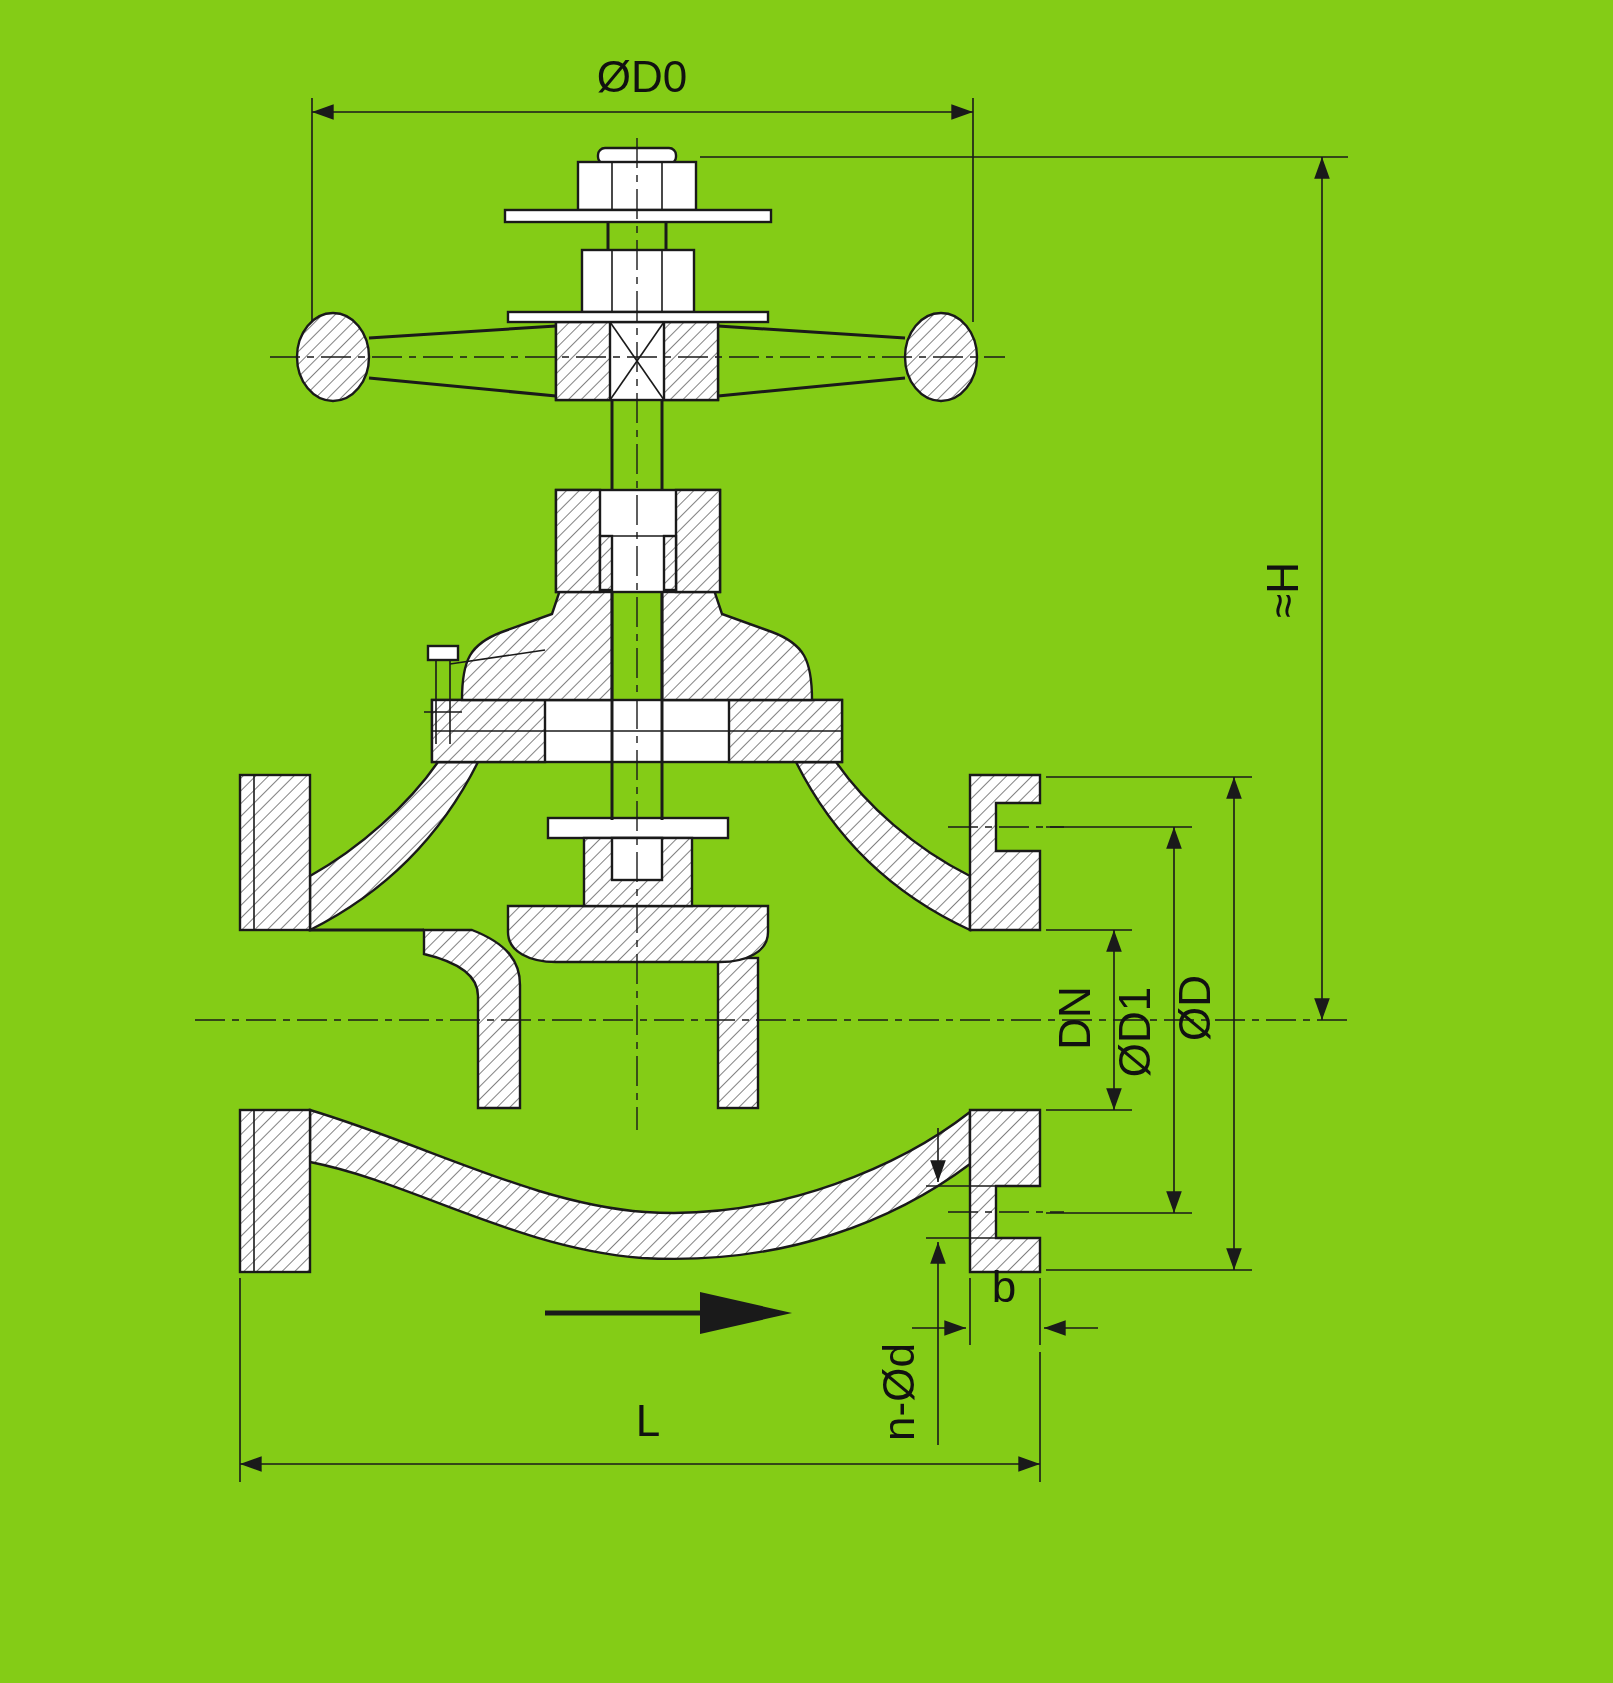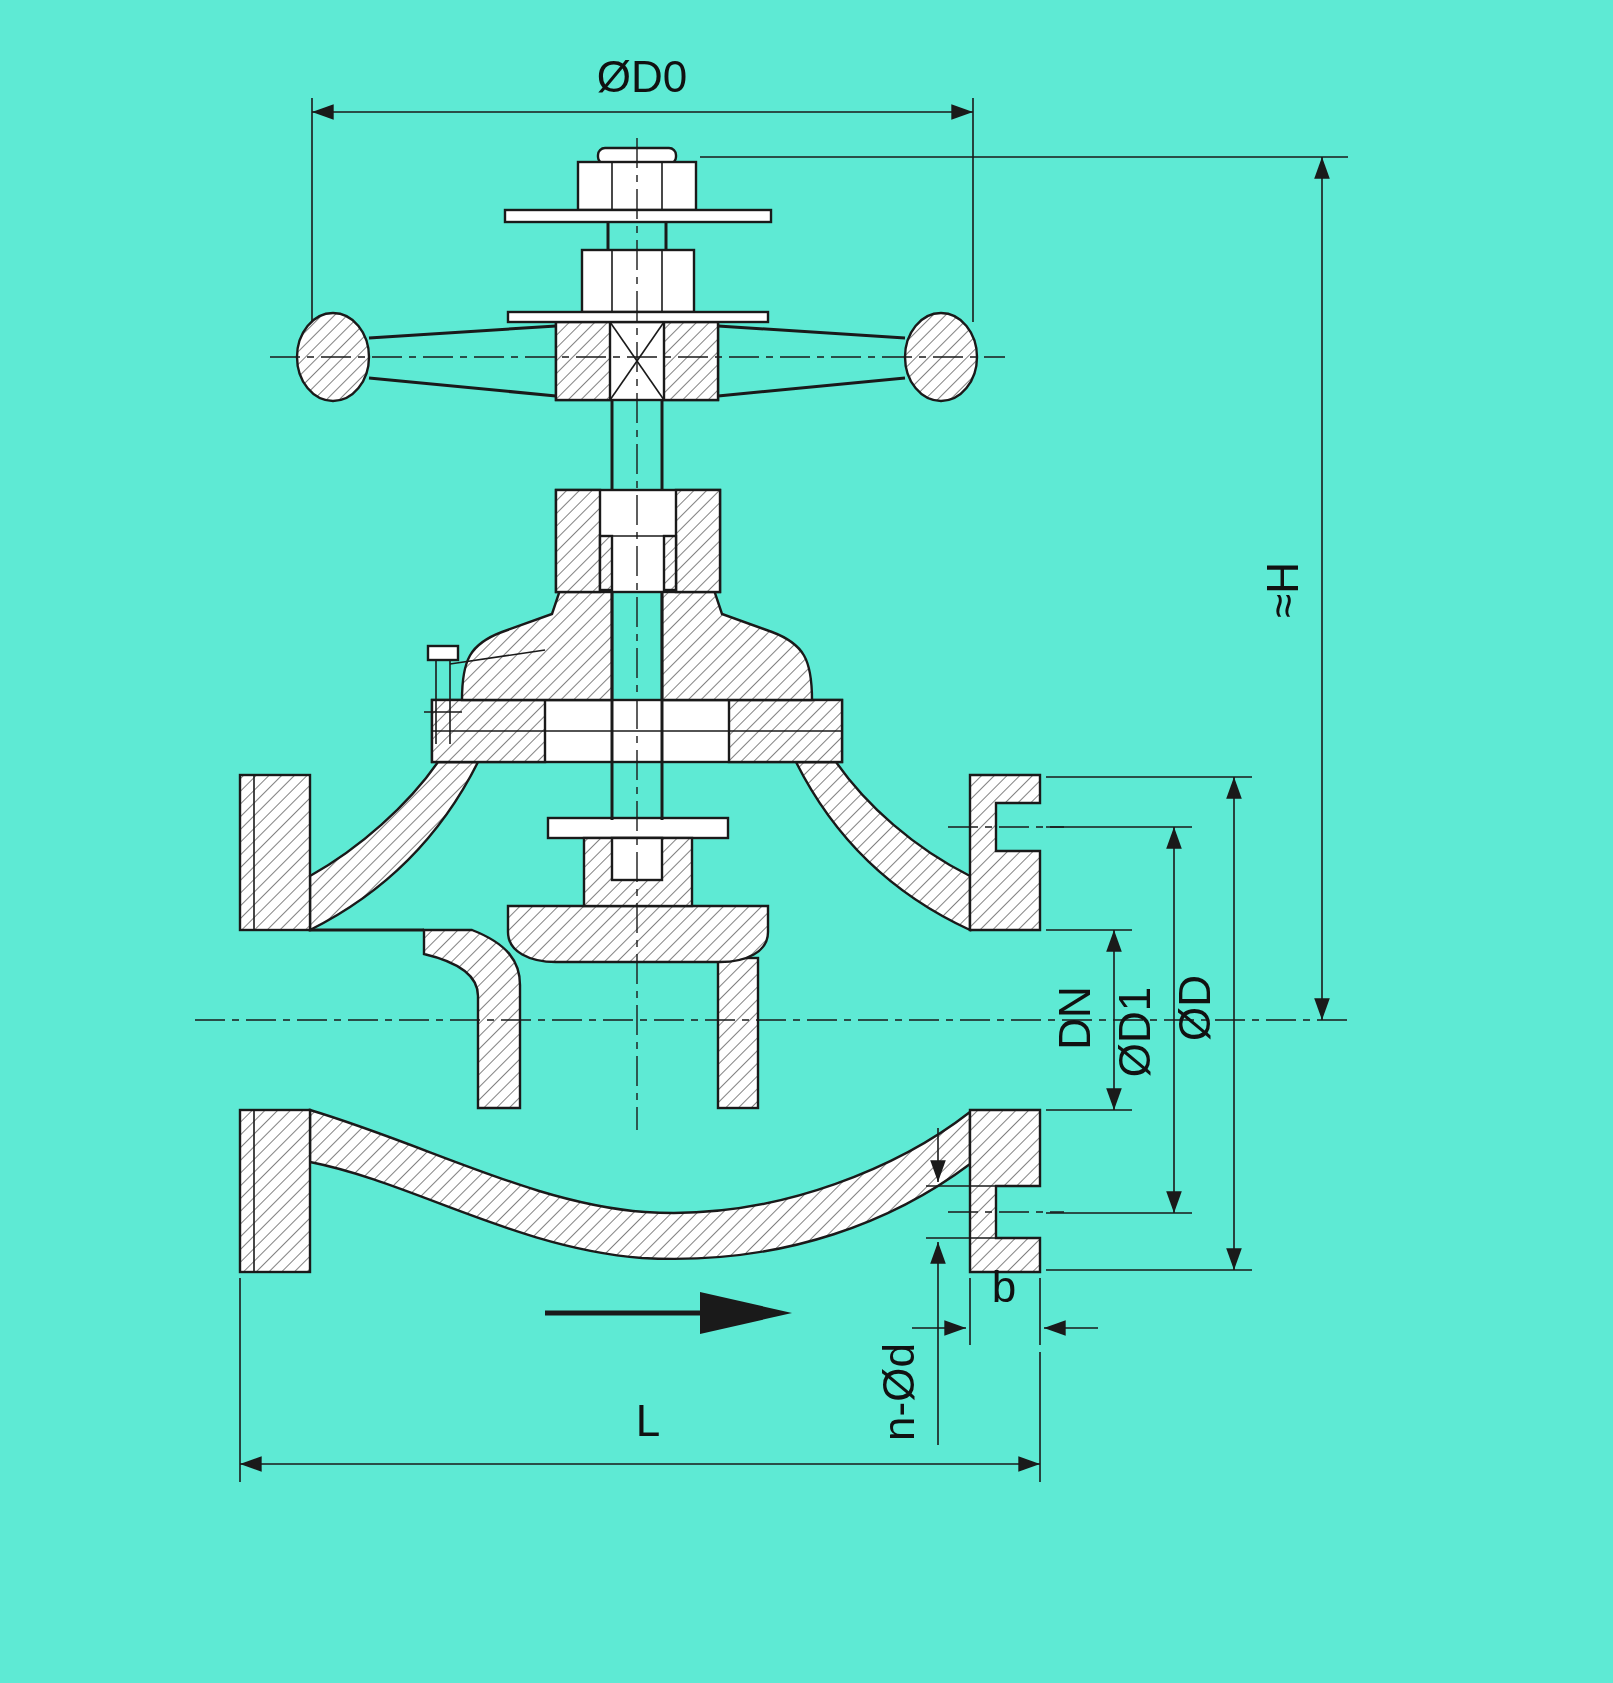--- a/index.html
+++ b/index.html
@@ -1,16 +1,16 @@
 <!DOCTYPE html>
 <html><head>
 <meta charset="utf-8">
 <style>
   html,body{margin:0;padding:0;background:#ffffff;}
-  .page{width:1613px;height:1683px;background:#5eead4;overflow:hidden;}
+  .page{width:1613px;height:1683px;background:#84cc16;overflow:hidden;}
   svg{display:block;}
   .o{stroke:#1a1a1a;stroke-width:3;fill:none;}
   .t{stroke:#1a1a1a;stroke-width:1.6;fill:none;}
   .h{fill:url(#hatch);stroke:#1a1a1a;stroke-width:2.4;}
   .w{fill:#ffffff;stroke:#1a1a1a;stroke-width:2.4;}
   .cl{stroke:#1a1a1a;stroke-width:1.4;fill:none;stroke-dasharray:30 7 7 7;}
   .dim{stroke:#1a1a1a;stroke-width:1.6;fill:none;}
   .thk{stroke:#1a1a1a;stroke-width:3;fill:none;}
   text{font-family:"Liberation Sans",sans-serif;font-size:44px;fill:#111;}
 </style>

